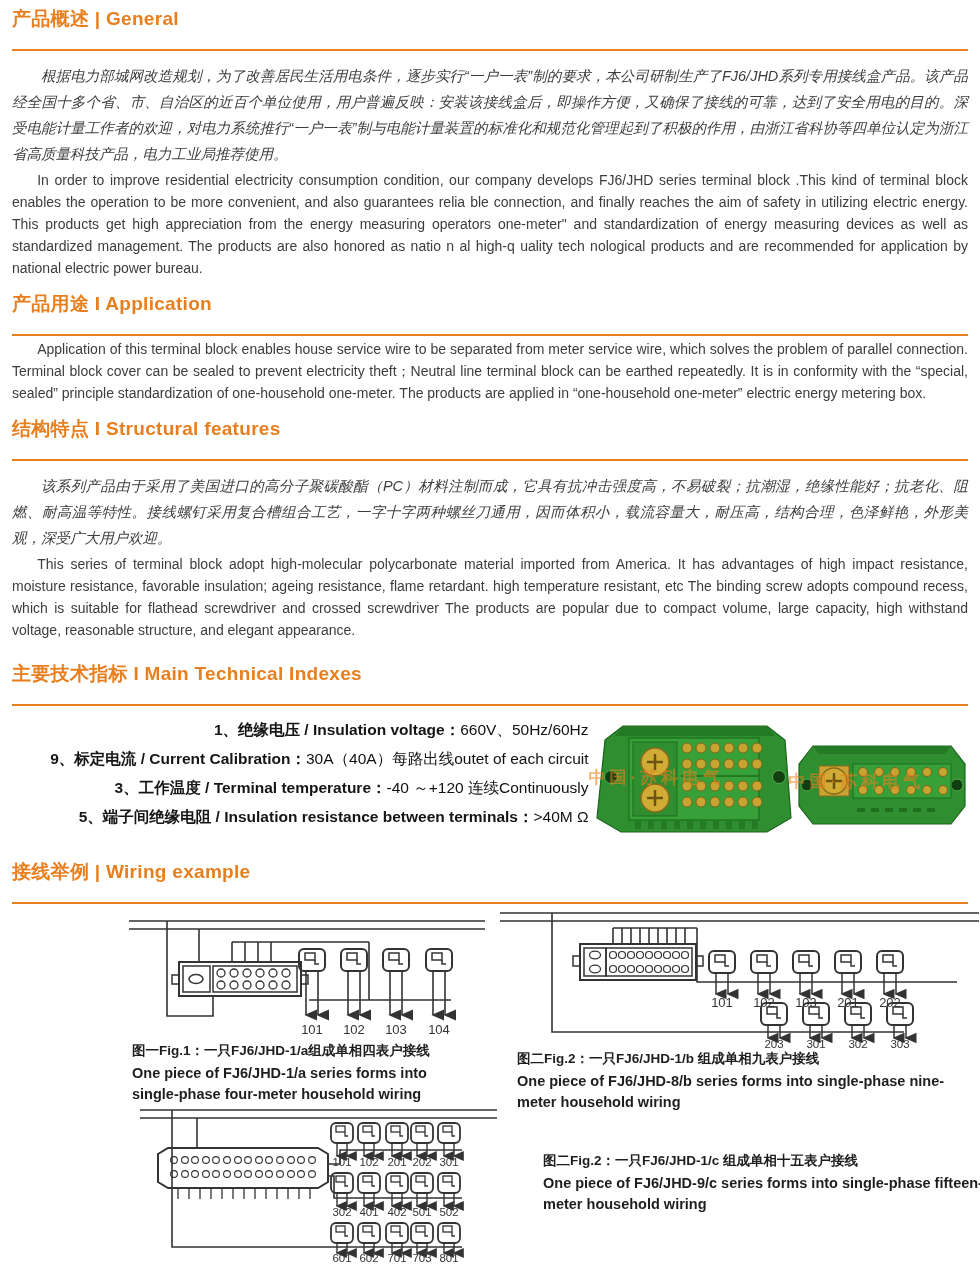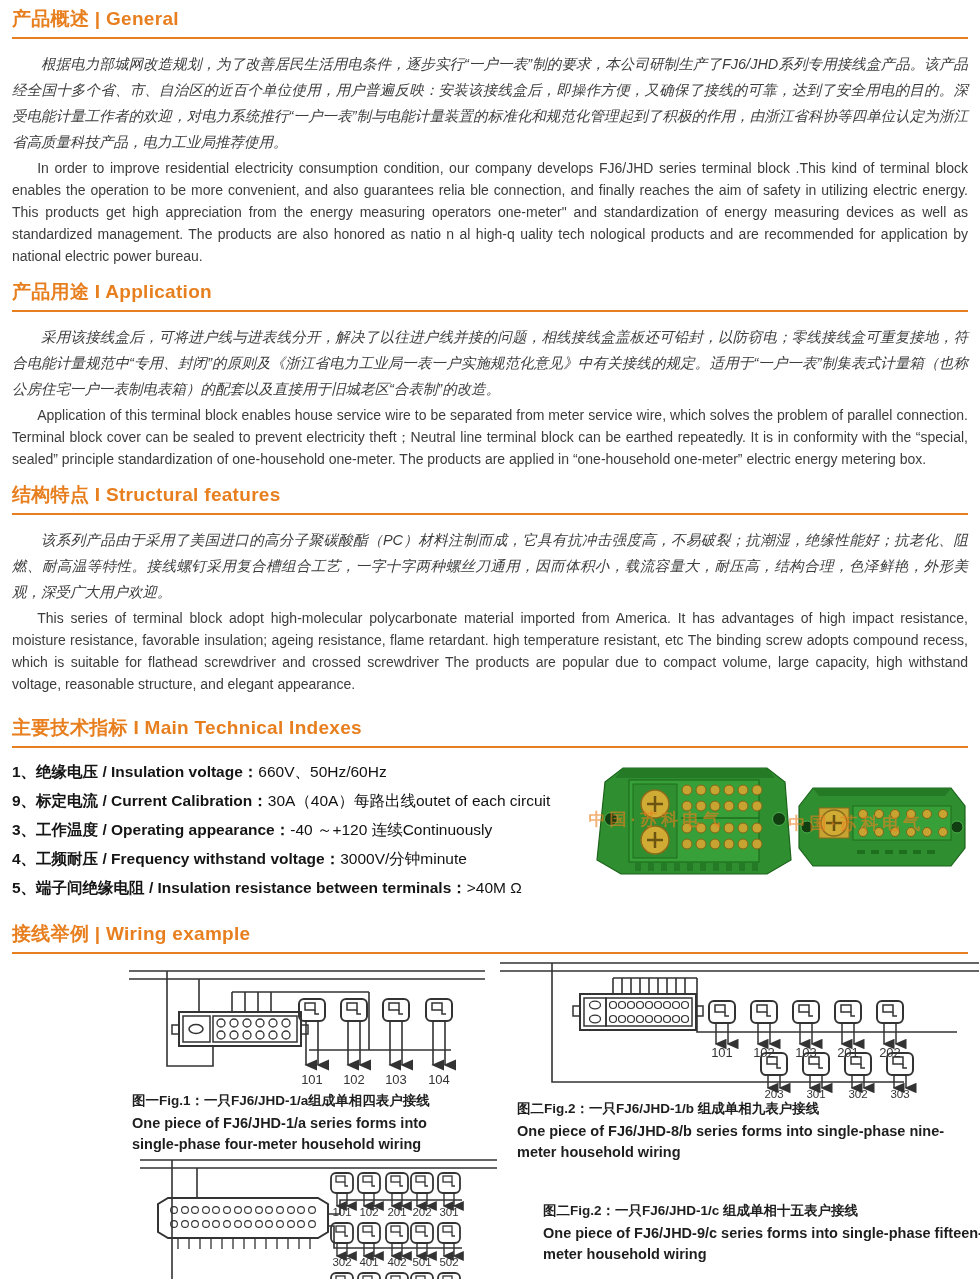--- a/index.html
+++ b/index.html
@@ -1,24 +1,24 @@
 <!DOCTYPE html>
 <html><head>
 <meta charset="utf-8">
 <style>
   html,body{margin:0;padding:0;background:#fff;}
   body{width:980px;height:1279px;overflow:hidden;font-family:"Liberation Sans","DejaVu Sans",sans-serif;color:#3a3a3a;}
   .page{padding:6px 12px 0 12px;position:relative;}
-  h2.sec{color:#e87f1f;font-size:19px;font-weight:bold;margin:0;padding:0 0 5px 0;border-bottom:2px solid #e87f1f;letter-spacing:.3px;}
+  h2.sec{color:#e87f1f;font-size:19px;font-weight:bold;margin:0;padding:0 0 17px 0;border-bottom:2px solid #e87f1f;letter-spacing:.3px;}
   p.cn{font-size:14.5px;line-height:26px;text-align:justify;text-indent:2em;margin:12px 0 0 0;color:#3c3c3c;font-style:italic;}
   p.en{font-size:14px;line-height:22px;text-align:justify;text-indent:1.8em;margin:2px 0 0 0;color:#3c3c3c;}
   .mt1{margin-top:10px;}
   
   .tech-row{display:flex;margin-top:14px;}
-  .tech-list{width:585px;}
+  .tech-list{width:585px;text-align:right;}
   .tech-item{font-size:15.5px;margin:0 0 9px 0;color:#151515;line-height:20px;}
   .tech-item .t-cn{font-weight:bold;}
   .tech-item .t-en{font-weight:bold;}
   .tech-item .t-val{font-weight:normal;color:#111;}
   .photos{position:relative;width:385px;height:125px;}
   .photo{position:absolute;}
   .wm{position:absolute;color:rgba(232,127,31,.62);font-weight:bold;font-size:17px;letter-spacing:4px;text-align:left;pointer-events:none;white-space:nowrap;}
   
   .wiring{position:relative;height:359px;margin-top:0;}
   .fig{position:absolute;}
@@ -34,45 +34,41 @@
 <div class="page">
 
   <section>
     <h2 class="sec">产品概述 | General</h2>
     <p class="cn">根据电力部城网改造规划，为了改善居民生活用电条件，逐步实行“一户一表”制的要求，本公司研制生产了FJ6/JHD系列专用接线盒产品。该产品经全国十多个省、市、自治区的近百个单位使用，用户普遍反映：安装该接线盒后，即操作方便，又确保了接线的可靠，达到了安全用电的目的。深受电能计量工作者的欢迎，对电力系统推行“一户一表”制与电能计量装置的标准化和规范化管理起到了积极的作用，由浙江省科协等四单位认定为浙江省高质量科技产品，电力工业局推荐使用。</p>
     <p class="en">In order to improve residential electricity consumption condition, our company develops FJ6/JHD series terminal block .This kind of terminal block enables the operation to be more convenient, and also guarantees relia ble connection, and finally reaches the aim of safety in utilizing electric energy. This products get high appreciation from the energy measuring operators one-meter" and standardization of energy measuring devices as well as standardized management. The products are also honored as natio n al high-q uality tech nological products and are recommended for application by national electric power bureau.</p>
   </section>
 
   <section class="mt1" style="margin-top:12px;">
     <h2 class="sec">产品用途 I  Application</h2>
-    <p class="cn">采用该接线盒后，可将进户线与进表线分开，解决了以往进户线并接的问题，相线接线盒盖板还可铅封，以防窃电；零线接线盒可重复接地，符合电能计量规范中“专用、封闭”的原则及《浙江省电力工业局一表一户实施规范化意见》中有关接线的规定。适用于“一户一表”制集表式计量箱（也称公房住宅一户一表制电表箱）的配套以及直接用于旧城老区“合表制”的改造。</p>
     <p class="en">Application of this terminal block enables house service wire to be separated from meter service wire, which solves the problem of parallel connection. Terminal block cover can be sealed to prevent electricity theft；Neutral line terminal block can be earthed repeatedly. It is in conformity with the “special, sealed” principle standardization of one-household one-meter. The products are applied in “one-household one-meter” electric energy metering box.</p>
   </section>
 
   <section style="margin-top:12px;">
     <h2 class="sec">结构特点 I Structural features</h2>
     <p class="cn">该系列产品由于采用了美国进口的高分子聚碳酸酯（PC）材料注制而成，它具有抗冲击强度高，不易破裂；抗潮湿，绝缘性能好；抗老化、阻燃、耐高温等特性。接线螺钉采用复合槽组合工艺，一字十字两种螺丝刀通用，因而体积小，载流容量大，耐压高，结构合理，色泽鲜艳，外形美观，深受广大用户欢迎。</p>
     <p class="en">This series of terminal block adopt high-molecular polycarbonate material imported from America. It has advantages of high impact resistance, moisture resistance, favorable insulation; ageing resistance, flame retardant. high temperature resistant, etc The binding screw adopts compound recess, which is suitable for flathead screwdriver and crossed screwdriver The products are popular due to compact volume, large capacity, high withstand voltage, reasonable structure, and elegant appearance.</p>
   </section>
 
   <section style="margin-top:20px;">
     <h2 class="sec">主要技术指标  I Main Technical Indexes</h2>
     <div class="tech-row">
       <div class="tech-list">
         <div class="tech-item">
           <span class="t-cn">1、绝缘电压 / </span><span class="t-en">Insulation voltage：</span><span class="t-val">660V、50Hz/60Hz</span>
         </div>
         <div class="tech-item">
           <span class="t-cn">9、标定电流 / </span><span class="t-en">Current Calibration：</span><span class="t-val">30A（40A）每路出线outet of each circuit</span>
         </div>
         <div class="tech-item">
-          <span class="t-cn">3、工作温度 / </span><span class="t-en">Operating appearance：</span><span class="t-val">-40 ～+120 连续Continuously</span>
-        </div>
-        <div class="tech-item">
-          <span class="t-cn">4、工频耐压 / </span><span class="t-en">Frequency withstand voltage：</span><span class="t-val">3000V/分钟minute</span>
+          <span class="t-cn">3、工作温度 / </span><span class="t-en">Terminal temperature：</span><span class="t-val">-40 ～+120 连续Continuously</span>
         </div>
         <div class="tech-item">
           <span class="t-cn">5、端子间绝缘电阻 / </span><span class="t-en">Insulation resistance between terminals：</span><span class="t-val">&gt;40M Ω</span>
         </div>
       </div>
 
       <div class="photos">
 
         <div class="photo" style="left:0;top:2px;">
           <svg width="210" height="115" viewBox="0 0 210 115">

